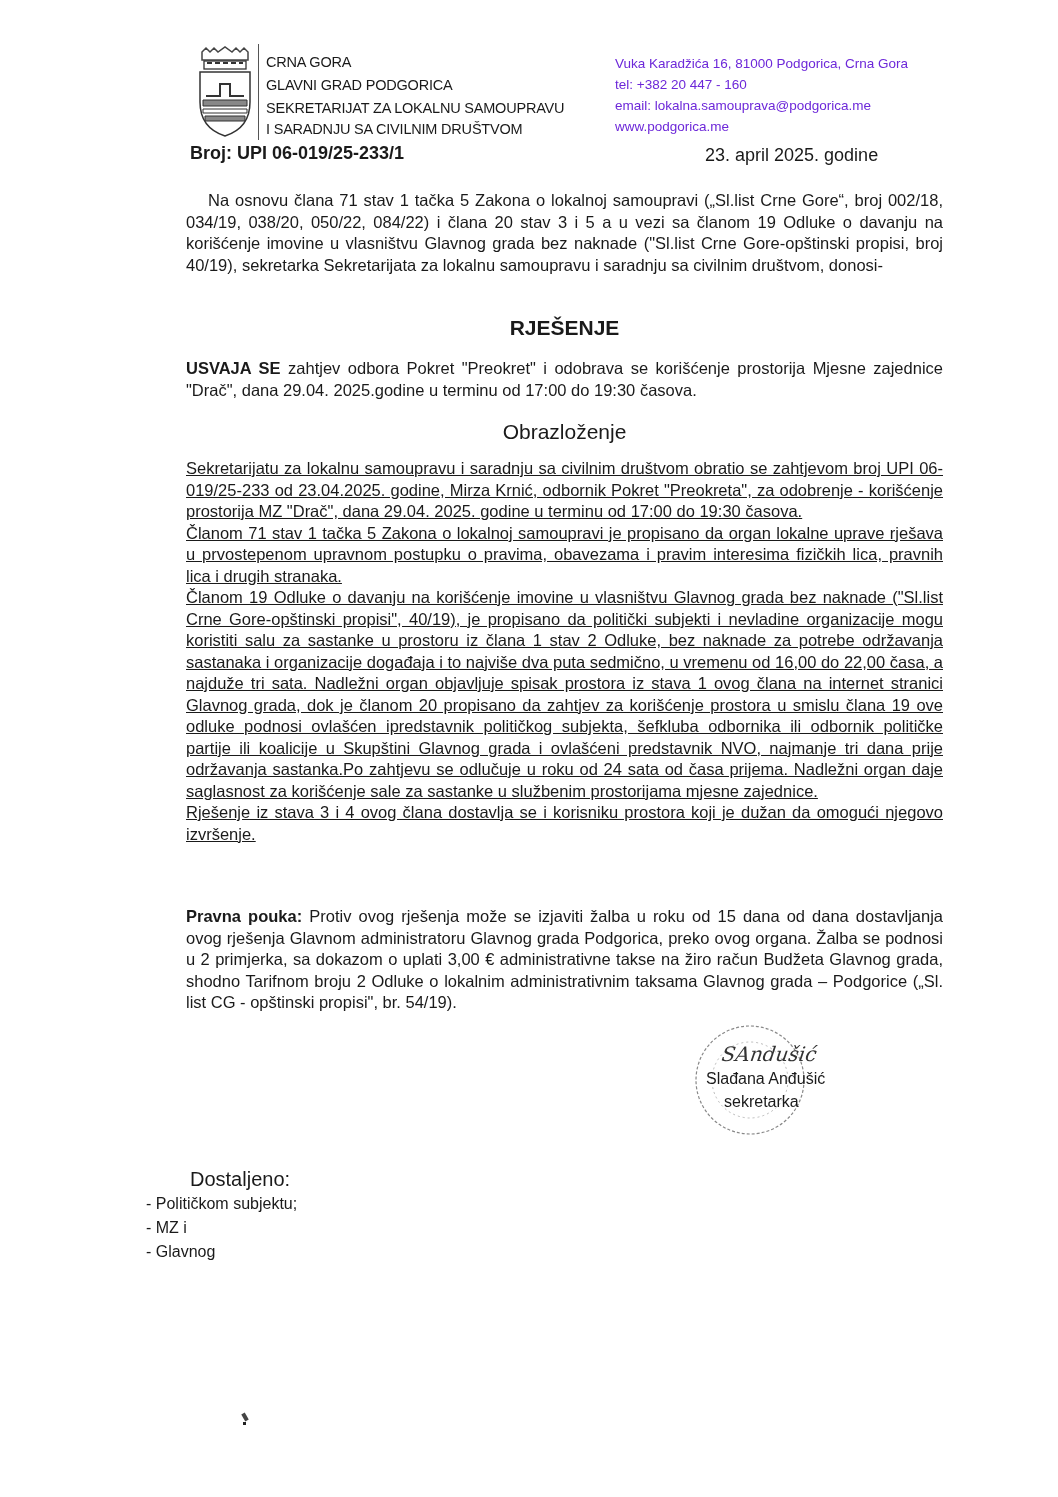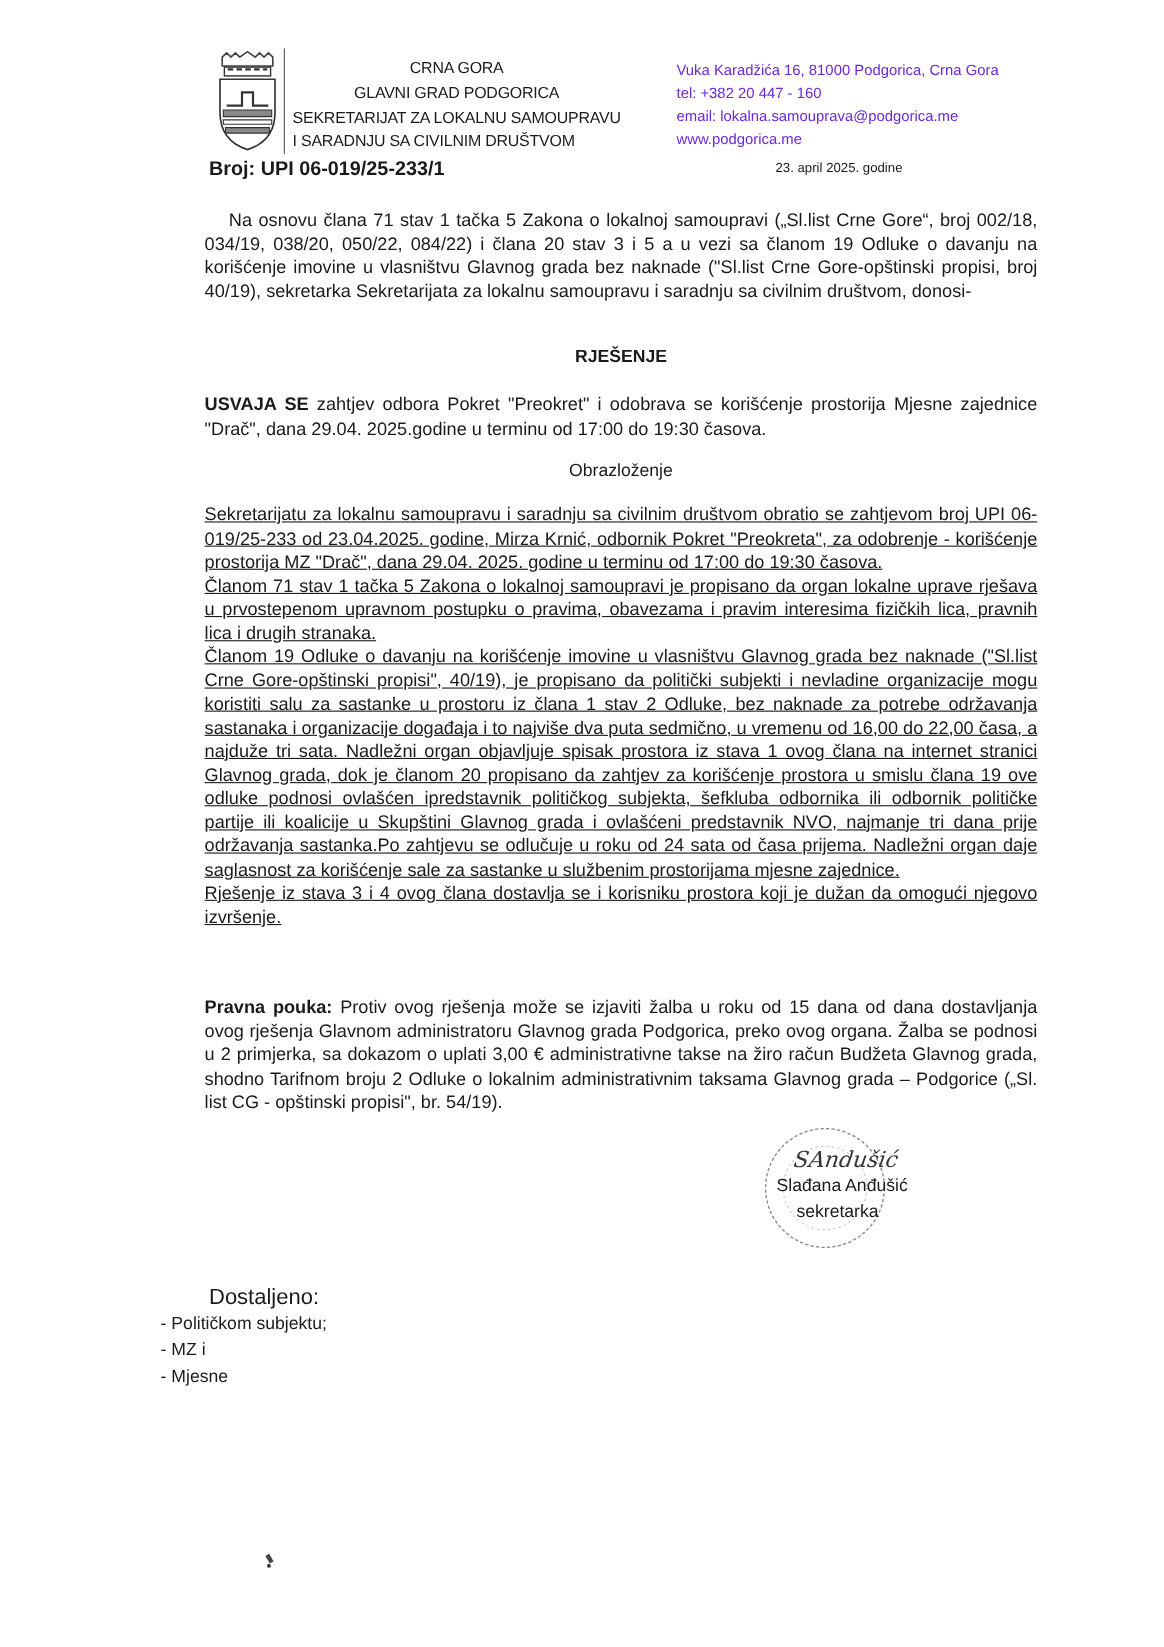--- a/index.html
+++ b/index.html
@@ -3,29 +3,29 @@
 <meta charset="utf-8">
 <style>
   html, body { margin: 0; padding: 0; background: #ffffff; }
   body { width: 1058px; height: 1497px; position: relative; overflow: hidden;
          font-family: "Liberation Sans", sans-serif; color: #1a1a1a; }
   .abs { position: absolute; }
   .crest { left: 196px; top: 46px; width: 58px; height: 92px; }
   .vrule { left: 258px; top: 44px; width: 1px; height: 96px; background: #555; }
   .hdr-left { left: 266px; top: 52px; font-size: 14.5px; line-height: 21px; letter-spacing: -0.2px; }
   .hdr-left div { white-space: nowrap; }
-  .hdr-left .l1 { margin-bottom: 2px; text-align: center; }
+  .hdr-left .l1 { margin-bottom: 2px; }
   .hdr-right { left: 615px; top: 53px; font-size: 13.5px; line-height: 21px; color: #6d28d9; }
   .hdr-right div { white-space: nowrap; }
   .broj { left: 190px; top: 143px; font-size: 18px; font-weight: bold; }
-  .date { left: 705px; top: 145px; font-size: 12px; }
+  .date { left: 705px; top: 145px; font-size: 18px; }
   .para { left: 186px; width: 757px; font-size: 16.5px; line-height: 21.5px; text-align: justify; }
   .para p { margin: 0; }
   .intro { top: 190px; text-indent: 22px; }
-  .center { left: 186px; width: 757px; text-align: center; font-size: 16px; }
+  .center { left: 186px; width: 757px; text-align: center; font-size: 21px; }
   .title-rjesenje { top: 316px; font-weight: bold; }
   .disp { top: 358px; }
   .title-obraz { top: 420px; }
   .obraz { top: 458px; text-decoration: underline; }
   .pouka { top: 906px; }
   b { font-weight: bold; }
   .stamp { left: 690px; top: 1022px; width: 150px; height: 120px; }
   .sig-name { left: 706px; top: 1070px; font-size: 16px; }
   .sig-title { left: 724px; top: 1093px; font-size: 16px; }
   .signature { left: 722px; top: 1042px; font-family: "DejaVu Serif", serif; font-style: italic;
@@ -95,17 +95,17 @@
   </svg>
 </div>
 <div class="abs signature">SAndušić</div>
 <div class="abs sig-name">Slađana Anđušić</div>
 <div class="abs sig-title">sekretarka</div>
 
 <div class="abs dost">Dostaljeno:</div>
 <div class="abs dost-list">
   <div>- Političkom subjektu;</div>
   <div>- MZ i</div>
-  <div>- Mjesne</div>
+  <div>- Glavnog</div>
 </div>
 
 <div class="abs speck"></div>
 <div class="abs speck2"></div>
 
 </body></html>

